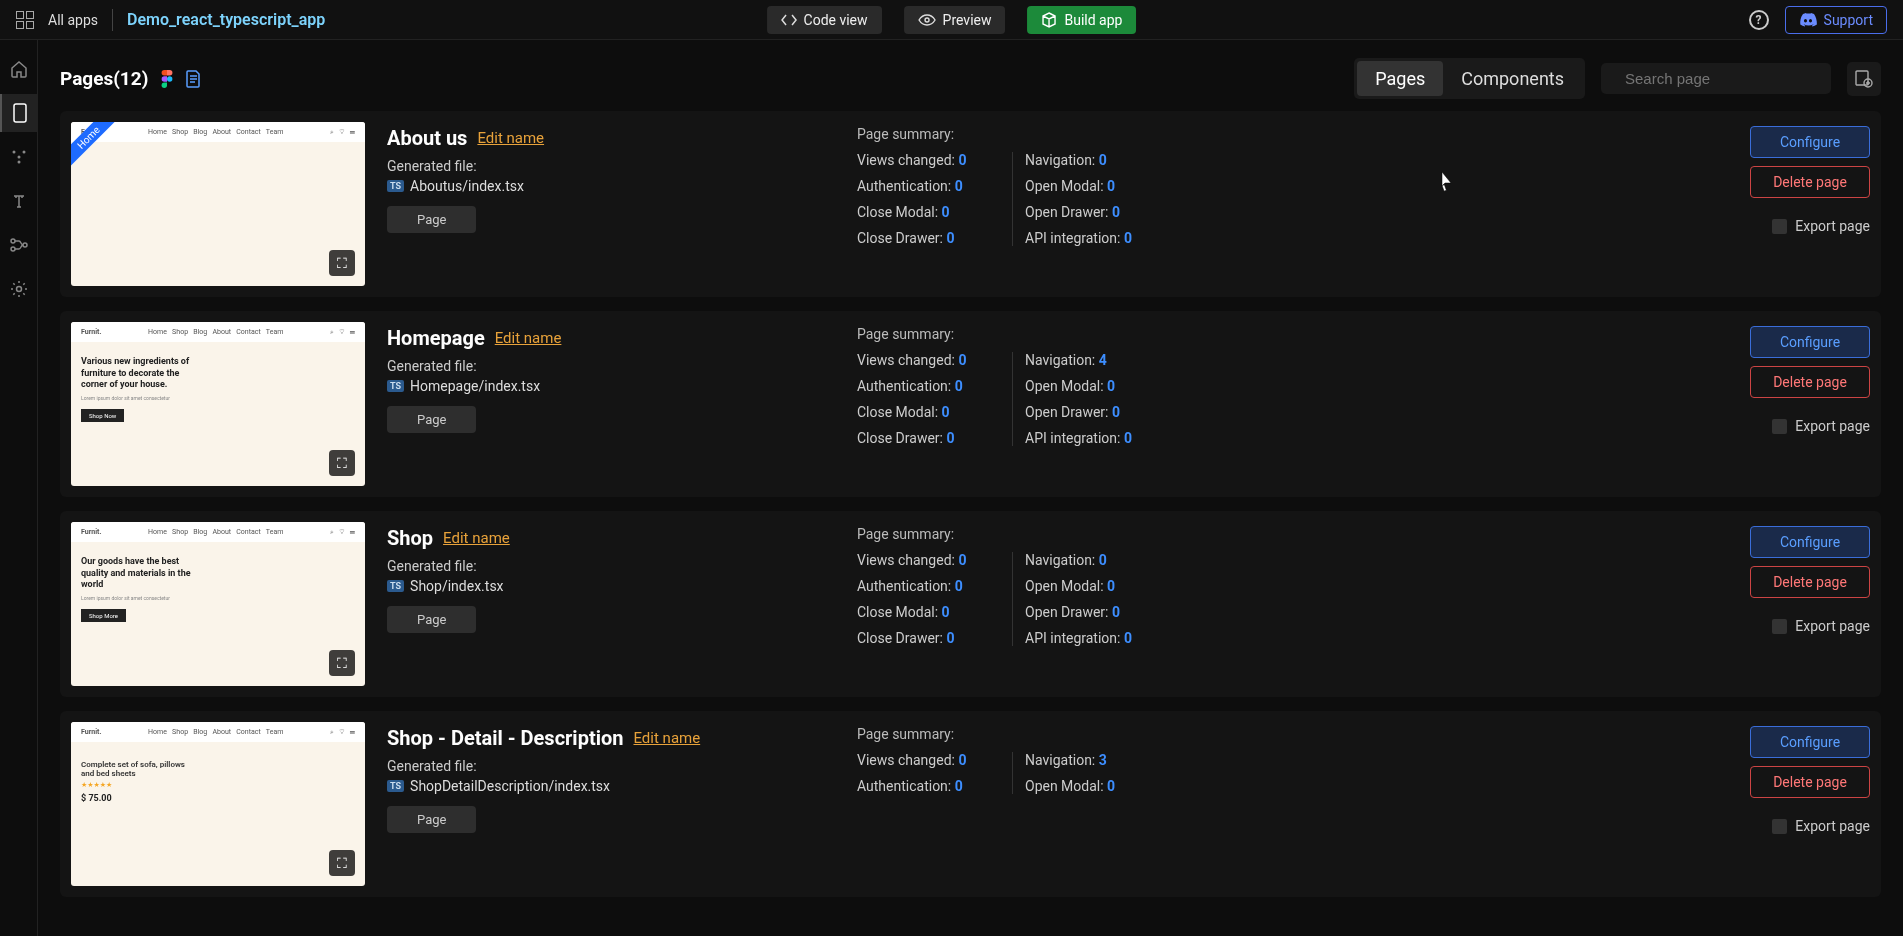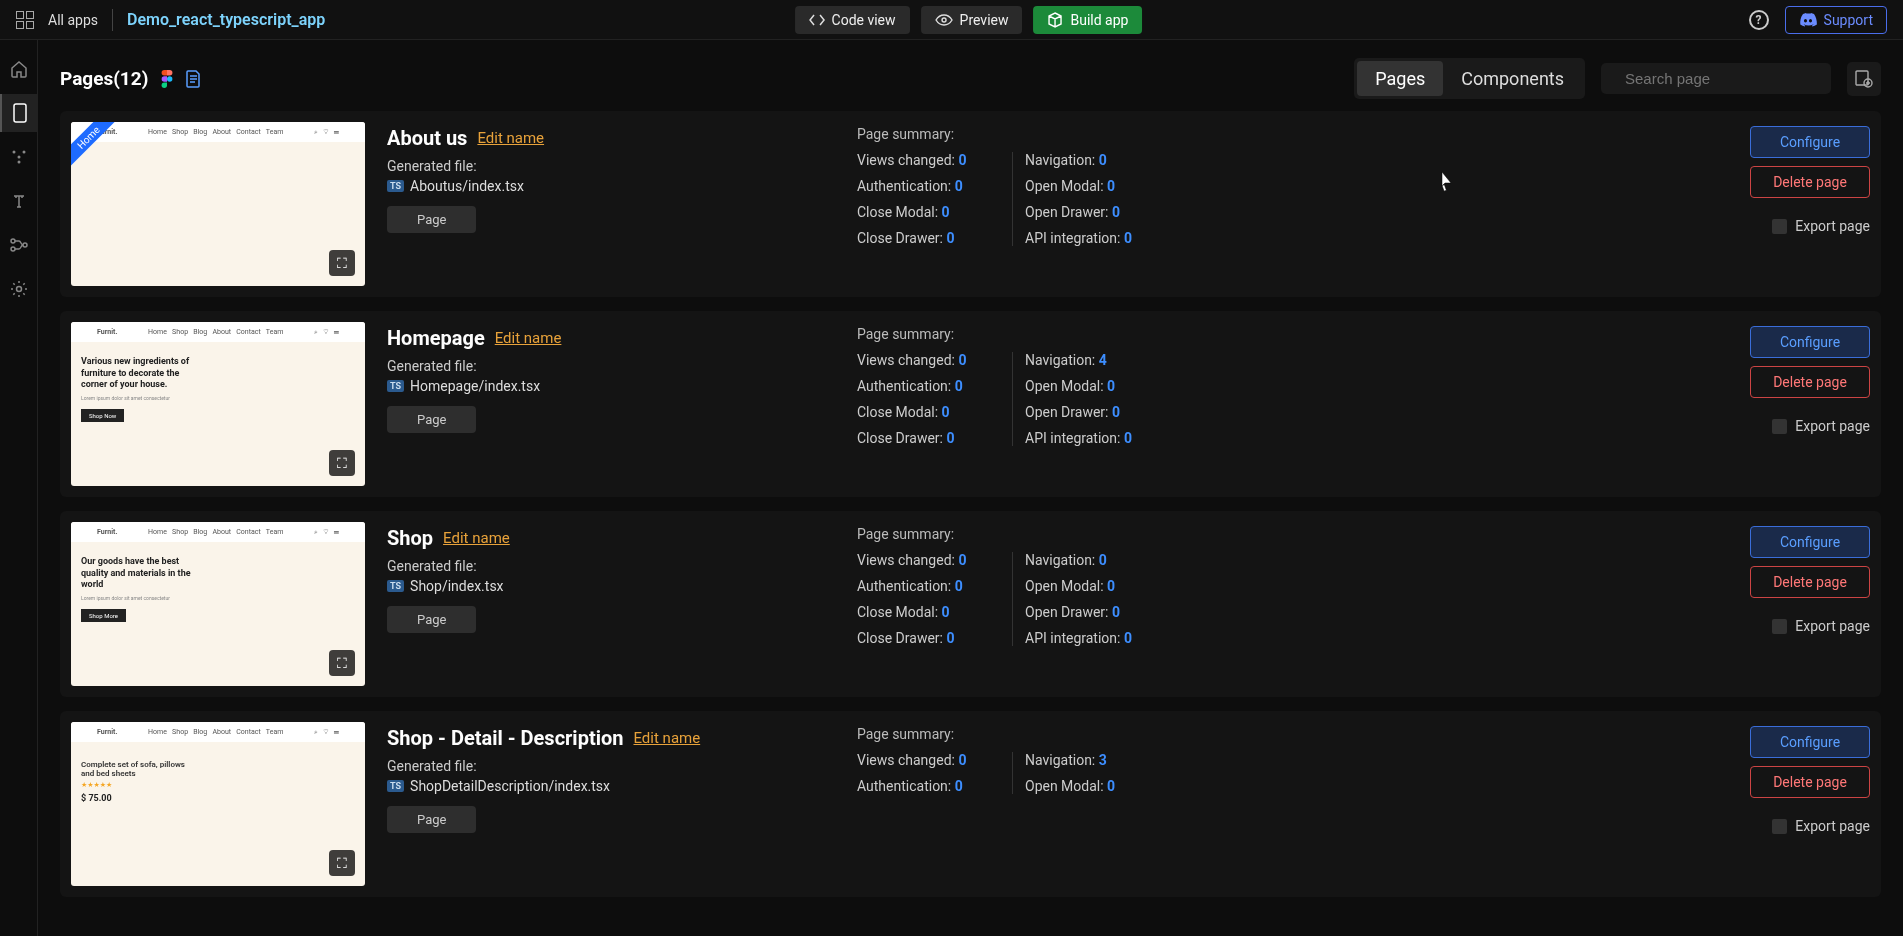--- a/index.html
+++ b/index.html
@@ -4,21 +4,21 @@
 <style>
 * { margin:0; padding:0; box-sizing:border-box; }
 body { background:#0d0d0d; color:#eee; font-family:-apple-system,BlinkMacSystemFont,"Segoe UI",Roboto,sans-serif; font-size:14px; overflow:hidden; width:1903px; height:936px; }
 .topbar { height:40px; background:#111; display:flex; align-items:center; padding:0 16px; border-bottom:1px solid #222; }
 .topbar-left { display:flex; align-items:center; gap:14px; }
 .grid-icon { width:18px; height:18px; display:grid; grid-template-columns:1fr 1fr; grid-template-rows:1fr 1fr; gap:2px; }
 .grid-icon span { border:1px solid #aaa; }
 .all-apps { color:#ddd; font-size:14px; }
 .vbar { width:1px; height:22px; background:#444; }
 .app-title { color:#7dd3fc; font-weight:600; font-size:16px; }
-.topbar-center { position:absolute; left:50%; transform:translateX(-50%); display:flex; gap:11px;margin-left:17px; }
+.topbar-center { position:absolute; left:50%; transform:translateX(-50%); display:flex; gap:22px; }
 .center-btn { display:flex; align-items:center; gap:7px; padding:6px 14px; border-radius:4px; background:#2a2a2a; color:#eee; font-size:14px; cursor:pointer; }
 .center-btn.build { background:#1c8a3a; color:#fff; }
 .topbar-right { margin-left:auto; display:flex; align-items:center; gap:16px; }
 .help-icon { width:20px; height:20px; border:2px solid #ccc; border-radius:50%; display:flex; align-items:center; justify-content:center; font-size:12px; font-weight:bold; color:#ccc; }
 .support-btn { display:flex; align-items:center; gap:7px; padding:5px 13px; border:1px solid #4a6deb; border-radius:4px; color:#6b8cff; font-size:14px; cursor:pointer; }
 .shell { display:flex; height:calc(100% - 40px); }
 .rail { width:38px; background:#0d0d0d; border-right:1px solid #222; display:flex; flex-direction:column; align-items:center; padding-top:10px; gap:6px; }
 .rail-item { width:38px; height:38px; display:flex; align-items:center; justify-content:center; color:#888; cursor:pointer; }
 .rail-item.active { background:#222; color:#fff; border-left:2px solid #555; }
 .main { flex:1; display:flex; flex-direction:column; overflow:hidden; }
@@ -31,21 +31,21 @@
 .seg-btn { padding:7px 18px; font-size:18px; color:#ddd; border-radius:4px; cursor:pointer; }
 .seg-btn.active { background:#333; color:#fff; }
 .search-box { display:flex; align-items:center; background:#1a1a1a; border-radius:5px; padding:7px 14px; width:230px; gap:10px; }
 .search-box input { background:none; border:none; color:#ddd; font-size:15px; outline:none; flex:1; }
 .settings-cfg { width:34px; height:34px; background:#1a1a1a; border-radius:5px; display:flex; align-items:center; justify-content:center; color:#aaa; cursor:pointer; }
 .page-list { flex:1; overflow-y:auto; padding:0 22px 22px; }
 .page-card { display:flex; background:#141414; border-radius:6px; margin-bottom:14px; padding:11px; gap:22px; }
 .thumb { width:294px; height:164px; background:#faf4ea; border-radius:3px; position:relative; overflow:hidden; flex-shrink:0; }
 .thumb-badge { position:absolute; top:8px; left:-22px; background:#1e6bff; color:#fff; font-size:10px; padding:2px 26px; transform:rotate(-45deg); }
 .thumb-expand { position:absolute; bottom:10px; right:10px; width:26px; height:26px; background:rgba(0,0,0,.75); border-radius:4px; display:flex; align-items:center; justify-content:center; color:#fff; cursor:pointer; font-size:14px; }
-.thumb-nav { padding:6px 26px; font-size:7px; color:#555; display:flex; justify-content:space-between; background:#fff; }
+.thumb-nav { padding:6px 10px; font-size:7px; color:#555; display:flex; justify-content:space-between; background:#fff; }
 .thumb-brand { font-weight:700; }
 .thumb-body { padding:14px 10px; }
 .thumb-body h4 { font-size:9px; font-weight:700; color:#222; line-height:1.3; max-width:110px; }
 .thumb-body p { font-size:5px; color:#888; margin-top:4px; max-width:110px; }
 .thumb-btn { display:inline-block; background:#222; color:#fff; font-size:6px; padding:3px 8px; margin-top:8px; }
 .card-info { flex:1; display:flex; }
 .info-left { flex:0 0 470px; padding-top:4px; }
 .page-name-row { display:flex; align-items:center; gap:10px; margin-bottom:8px; }
 .page-name { font-size:20px; font-weight:700; color:#fdfdfd; }
 .edit-link { color:#e8a23a; font-size:15px; text-decoration:underline; cursor:pointer; }

